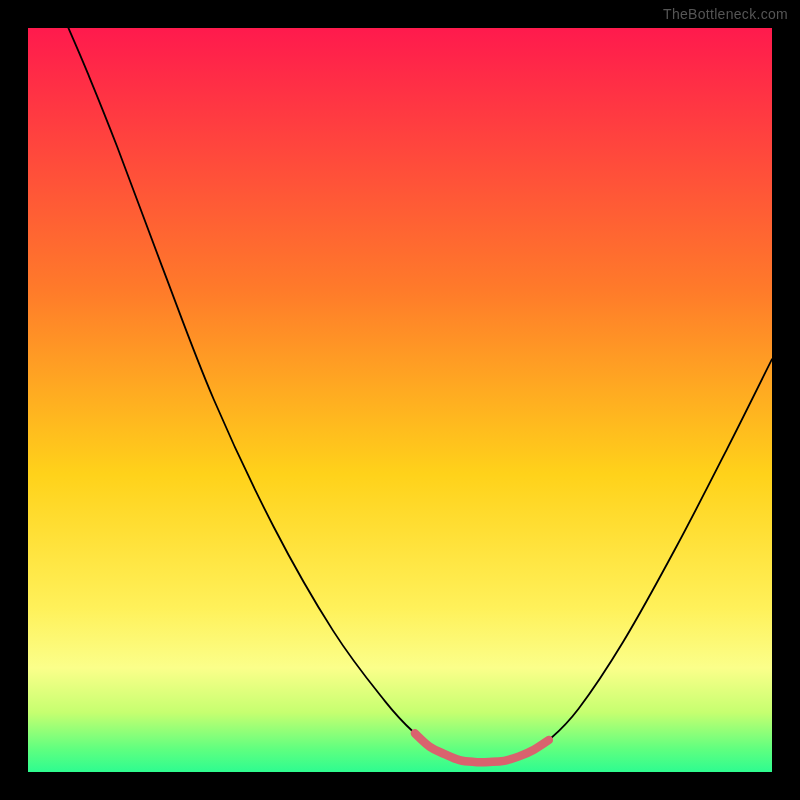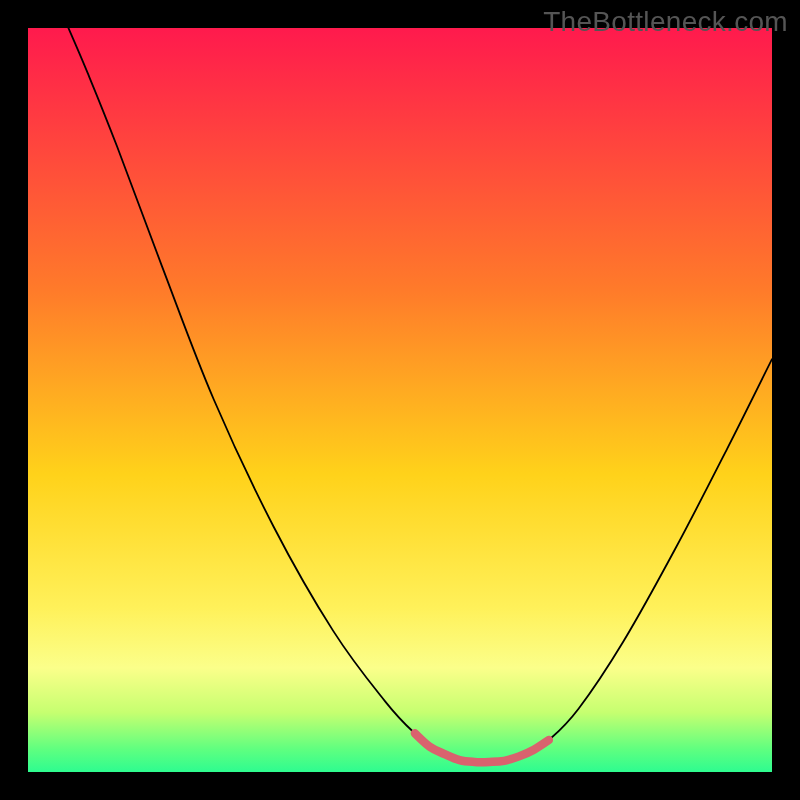--- a/index.html
+++ b/index.html
@@ -15,21 +15,21 @@
     position: relative;
     width: 800px;
     height: 800px;
     background: #000;
   }
   .watermark {
     position: absolute;
     top: 6px;
     right: 12px;
     color: #555;
-    font-size: 28px;
+    font-size: 14px;
     font-weight: 500;
     letter-spacing: 0.3px;
     z-index: 10;
   }
   .plot {
     position: absolute;
     left: 28px;
     top: 28px;
     width: 744px;
     height: 744px;

